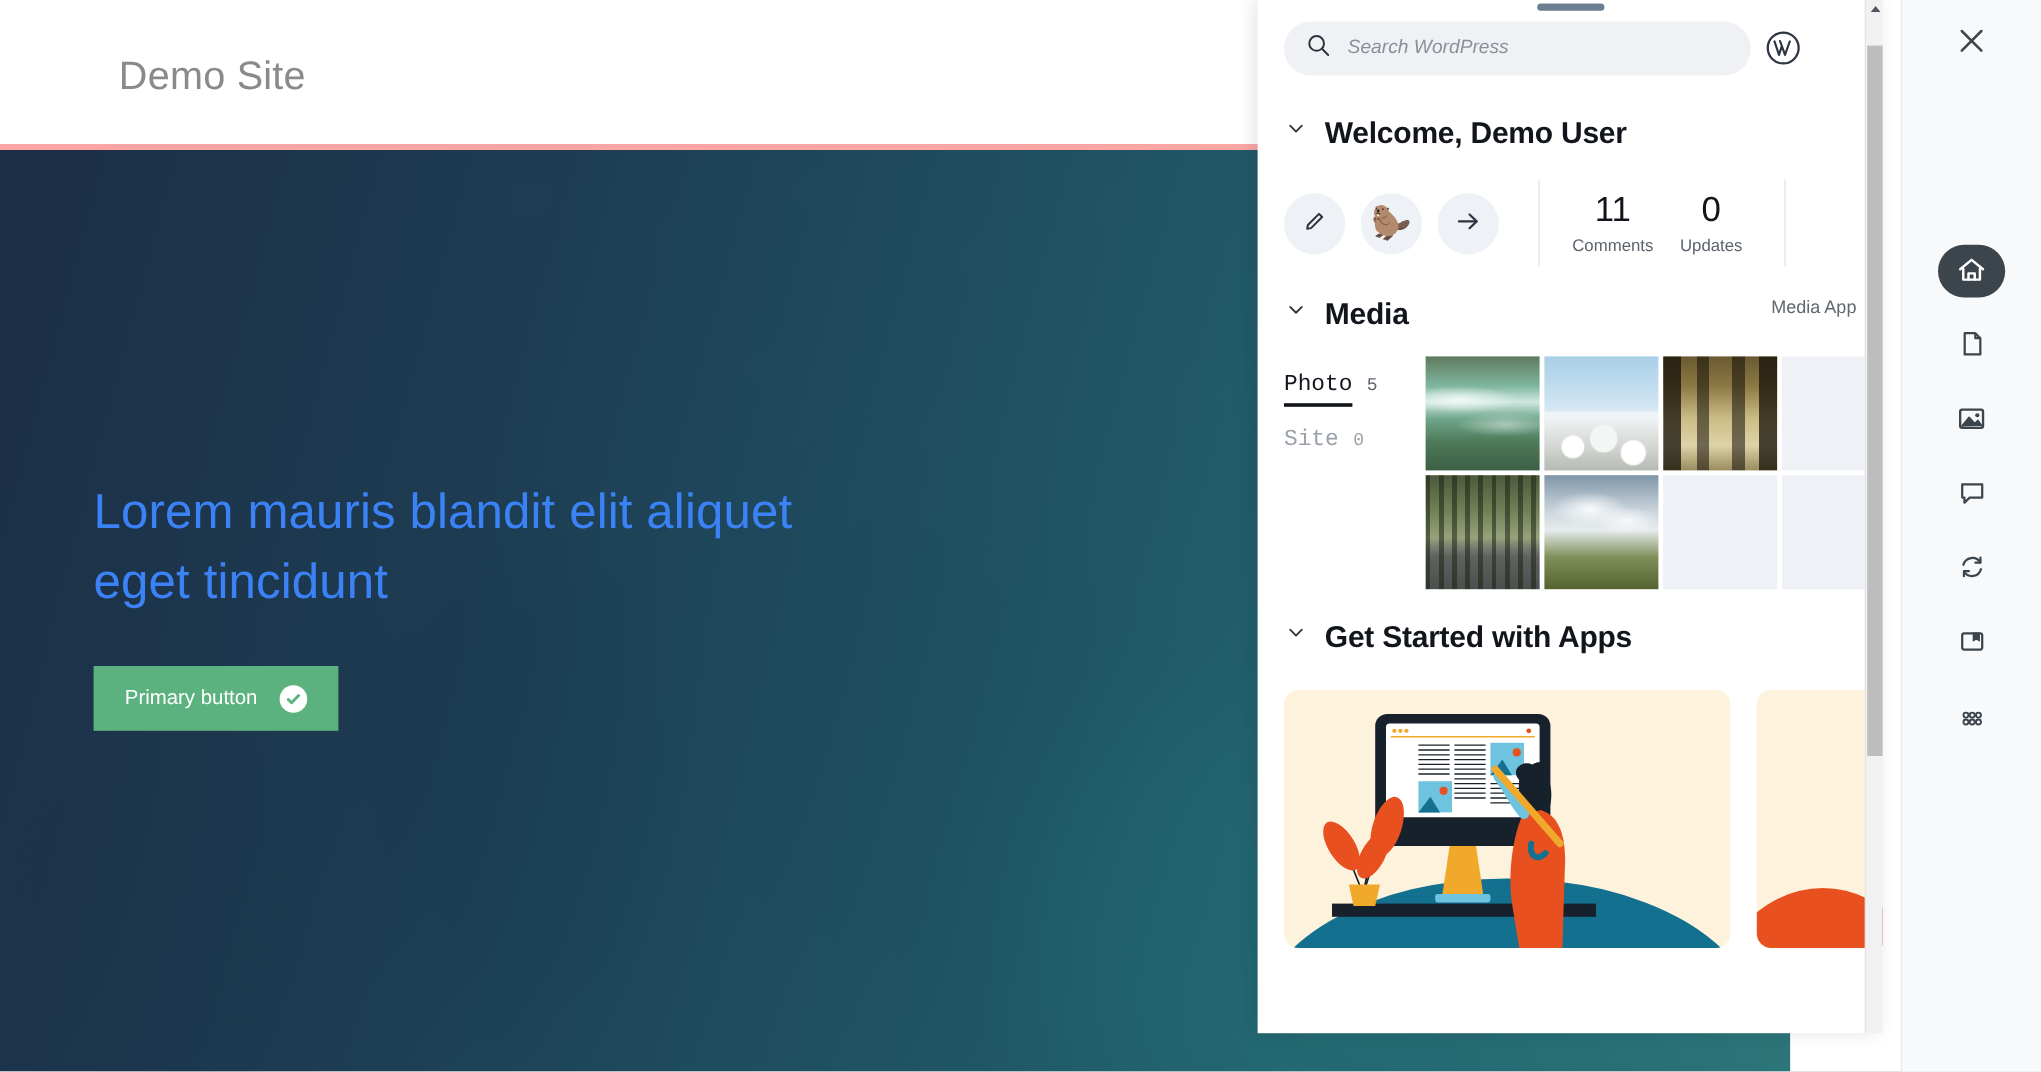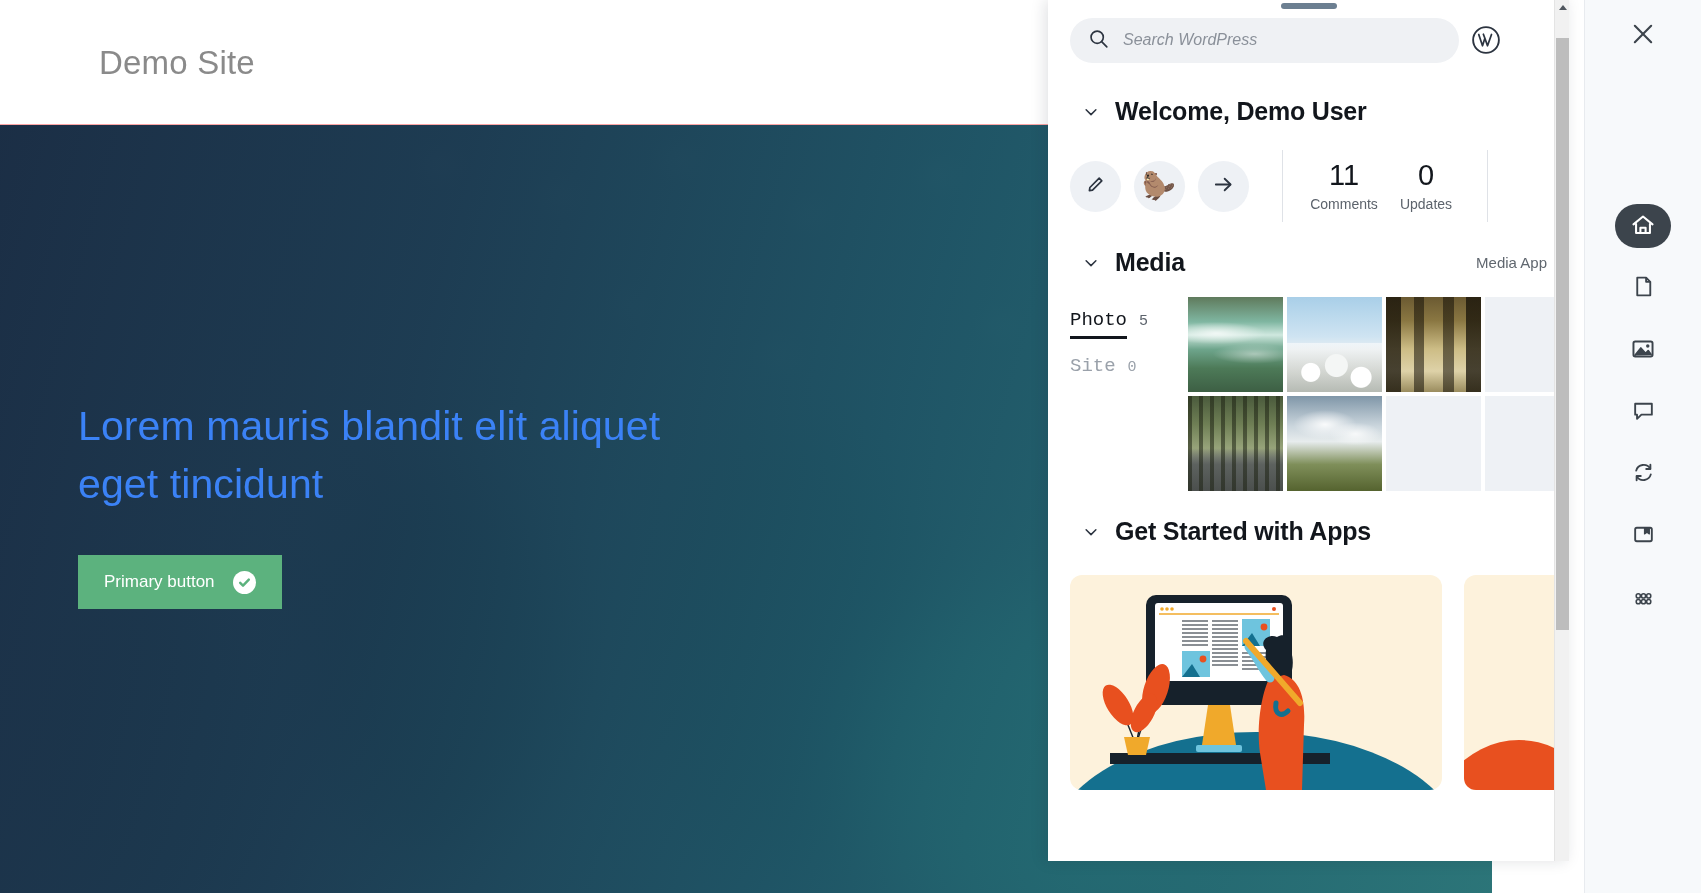--- a/index.html
+++ b/index.html
@@ -15,21 +15,21 @@
   #site {
     position: absolute; left: 0; top: 0;
     width: 1492px; height: 893px;
     background: #ffffff;
     overflow: hidden;
   }
   #site-header {
     position: absolute; left: 0; top: 0;
     width: 100%; height: 125px;
     background: #ffffff;
-    border-bottom: 1px solid #fca5a5;
+    border-bottom: 5px solid #fca5a5;
   }
   #site-title {
     position: absolute; left: 99px; top: 44px;
     font-size: 33px; font-weight: 400; color: #8a8a8a;
     letter-spacing: .2px;
   }
 
   
   #hero {
     position: absolute; left: 0; top: 125px;
@@ -132,23 +132,22 @@
     width: 42px; height: 42px; flex: none;
     display: flex; align-items: center; justify-content: center;
     cursor: pointer; background: none; border: none;
   }
   .kebab-btn { width: 34px; }
   .kebab-dot { width: 5px; height: 5px; border-radius: 50%; background: #2c3440; margin: 2.5px 0; }
 
   
   .section { position: absolute; left: 0; width: 100%; }
   .sec-head {
-    display: flex; align-items: center; gap: 14px;
+    display: flex; gap: 14px;
     padding: 0 22px;
-    margin-left: 11px;
   }
   .chev {
     width: 20px; height: 20px; flex: none; cursor: pointer;
     display: flex; align-items: center; justify-content: center;
   }
   .sec-title { font-size: 25px; font-weight: 700; color: #12161c; letter-spacing: -.2px; }
   .sec-link { margin-left: auto; font-size: 15px; color: #60676f; cursor: pointer; }
 
   
   #sec-welcome { top: 97px; }

